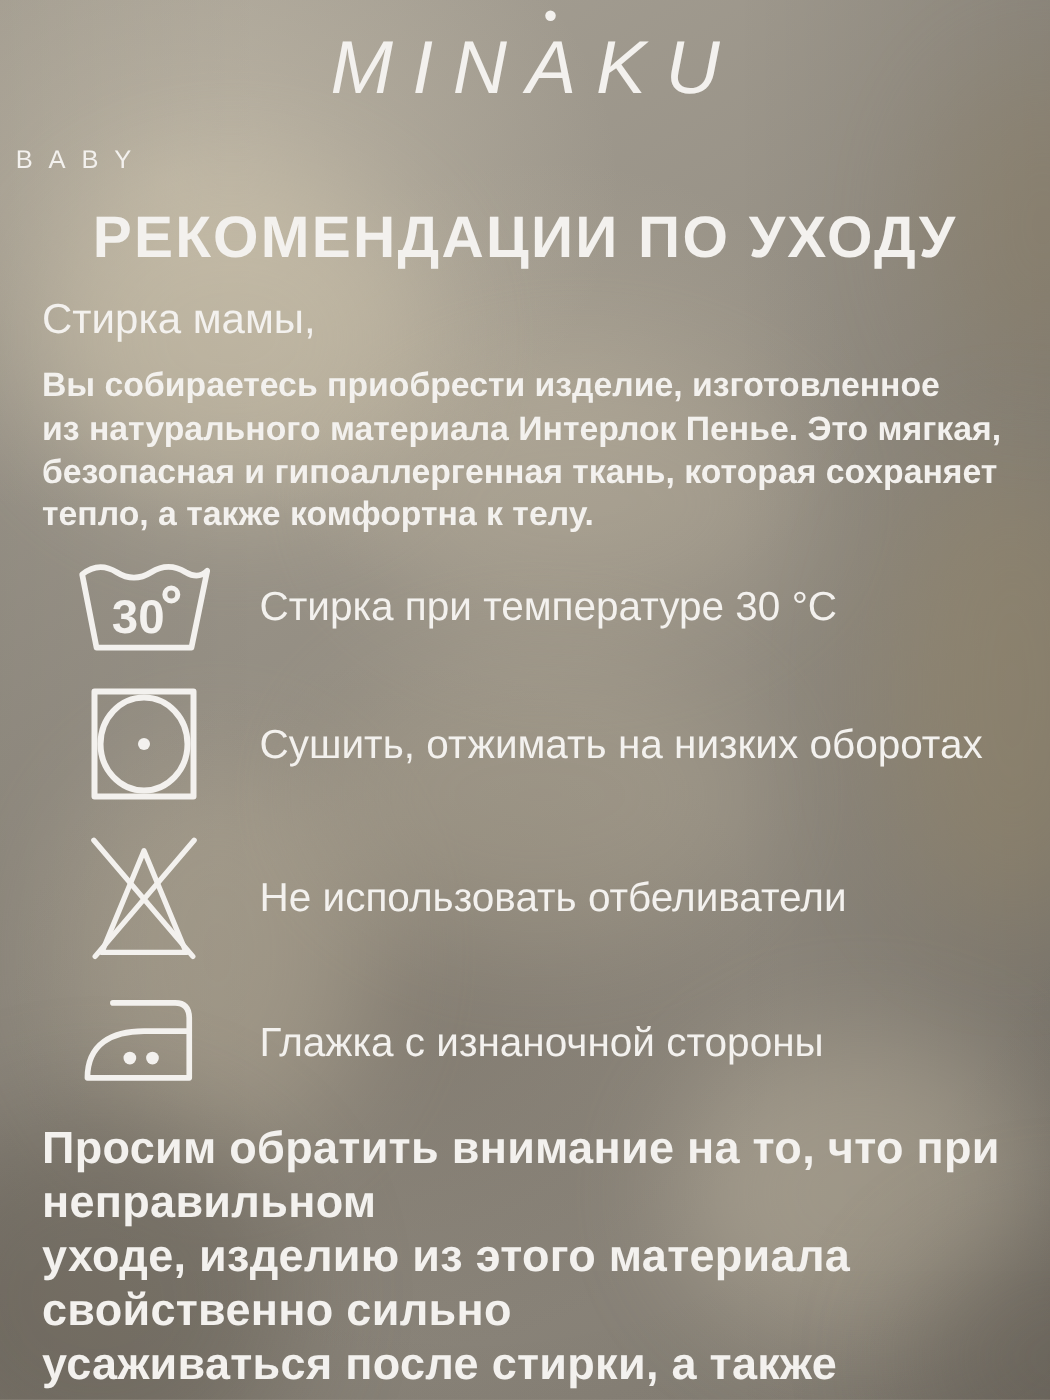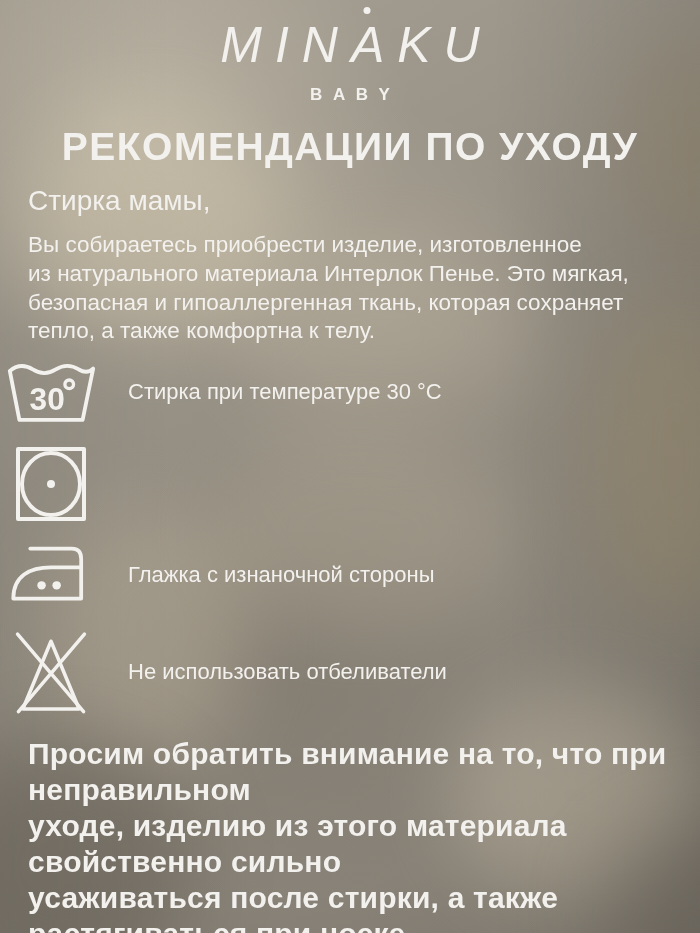--- a/index.html
+++ b/index.html
@@ -33,39 +33,39 @@
   .logo{
     text-align:center;font-size:50px;font-weight:300;letter-spacing:.26em;
     padding-left:.26em;line-height:1.1;font-style:italic;
   }
   .logo-accent{position:relative;display:inline-block;}
   .logo-dot{
     position:absolute;left:34%;top:-11px;transform:translateX(-50%);
     width:7px;height:7px;border-radius:50%;background:#f3f1ee;
   }
   .logo-sub{
-    text-align:center;font-size:17px;font-weight:700;letter-spacing:.62em;
-    padding-left:.62em;margin-top:12px;
+    font-size:17px;font-weight:400;letter-spacing:.62em;
+    padding-left:.62em;margin-top:24px;
   }
   .page-title{
     text-align:center;font-size:39px;font-weight:600;letter-spacing:1.5px;
     margin-top:20px;
   }
   .greeting{
     margin:16px 28px 0;font-size:28px;font-weight:500;
   }
   .intro{
-    margin:14px 28px 0;font-size:22.5px;font-weight:400;line-height:1.28;
+    margin:14px 28px 0;font-size:22.5px;font-weight:700;line-height:1.28;
     white-space:pre-line;
   }
   .care-list{margin-top:12px;}
-  .care-item{display:flex;align-items:center;margin-bottom:20px;}
+  .care-item{display:flex;align-items:center;padding-left:45px;margin-bottom:20px;}
   .care-icon{width:102px;display:flex;justify-content:center;flex:0 0 102px;}
   .care-icon svg{display:block;}
-  .care-label{margin-left:26px;font-size:22px;font-weight:400;}
+  .care-label{margin-left:26px;font-size:27px;font-weight:400;}
   .svg-stroke{stroke:#f3f1ee;fill:none;stroke-width:4;stroke-linecap:round;stroke-linejoin:round;}
   .svg-fill{fill:#f3f1ee;stroke:none;}
   .wash-temp{
     font-family:"Liberation Sans", sans-serif;font-size:33px;font-weight:600;
     fill:#f3f1ee;
   }
   .notice{
     margin:16px 28px 0;font-size:30px;font-weight:600;line-height:1.20;
     white-space:pre-line;letter-spacing:.2px;
   }
@@ -117,42 +117,43 @@
     </div>
 
     <div class="care-item">
       <span class="care-icon">
         <svg width="72" height="76" viewBox="0 0 72 76" aria-hidden="true">
           <rect class="svg-stroke" x="3" y="3" width="66" height="70"></rect>
           <ellipse class="svg-stroke" cx="36" cy="38" rx="29" ry="31"></ellipse>
           <circle class="svg-fill" cx="36" cy="38" r="4"></circle>
         </svg>
       </span>
+      <span class="care-label">Сушить, отжимать на низких оборотах</span>
+    </div>
+
+    <div class="care-item">
+      <span class="care-icon">
+        <svg width="88" height="88" viewBox="0 0 96 100" aria-hidden="true">
+          <path class="svg-stroke" d="M48 15 L16 92 L80 92 Z"></path>
+          <line class="svg-stroke" x1="10" y1="7" x2="85" y2="95"></line>
+          <line class="svg-stroke" x1="86" y1="7" x2="11" y2="95"></line>
+        </svg>
+      </span>
+      <span class="care-label">Не использовать отбеливатели</span>
     </div>
 
     <div class="care-item">
       <span class="care-icon">
         <svg width="96" height="66" viewBox="0 0 100 70" aria-hidden="true">
           <path class="svg-stroke" d="M28 7 H72 Q82 7 82 18 V60 H10 Q10 43 21.5 34.5 Q32 27 50 27 H82"></path>
           <circle class="svg-fill" cx="40" cy="46" r="4.5"></circle>
           <circle class="svg-fill" cx="56" cy="46" r="4.5"></circle>
         </svg>
       </span>
       <span class="care-label">Глажка с изнаночной стороны</span>
-    </div>
-
-    <div class="care-item">
-      <span class="care-icon">
-        <svg width="88" height="88" viewBox="0 0 96 100" aria-hidden="true">
-          <path class="svg-stroke" d="M48 15 L16 92 L80 92 Z"></path>
-          <line class="svg-stroke" x1="10" y1="7" x2="85" y2="95"></line>
-          <line class="svg-stroke" x1="86" y1="7" x2="11" y2="95"></line>
-        </svg>
-      </span>
-      <span class="care-label">Не использовать отбеливатели</span>
     </div>
 
   </div>
 
   <p class="notice" style="margin-bottom:0;">Просим обратить внимание на то, что при неправильном
 уходе, изделию из этого материала свойственно сильно
 усаживаться после стирки, а также растягиваться при носке.
 В описании к товару мы дали несколько важных и
 несложных рекомендаций по уходу за вещами.</p>
 

